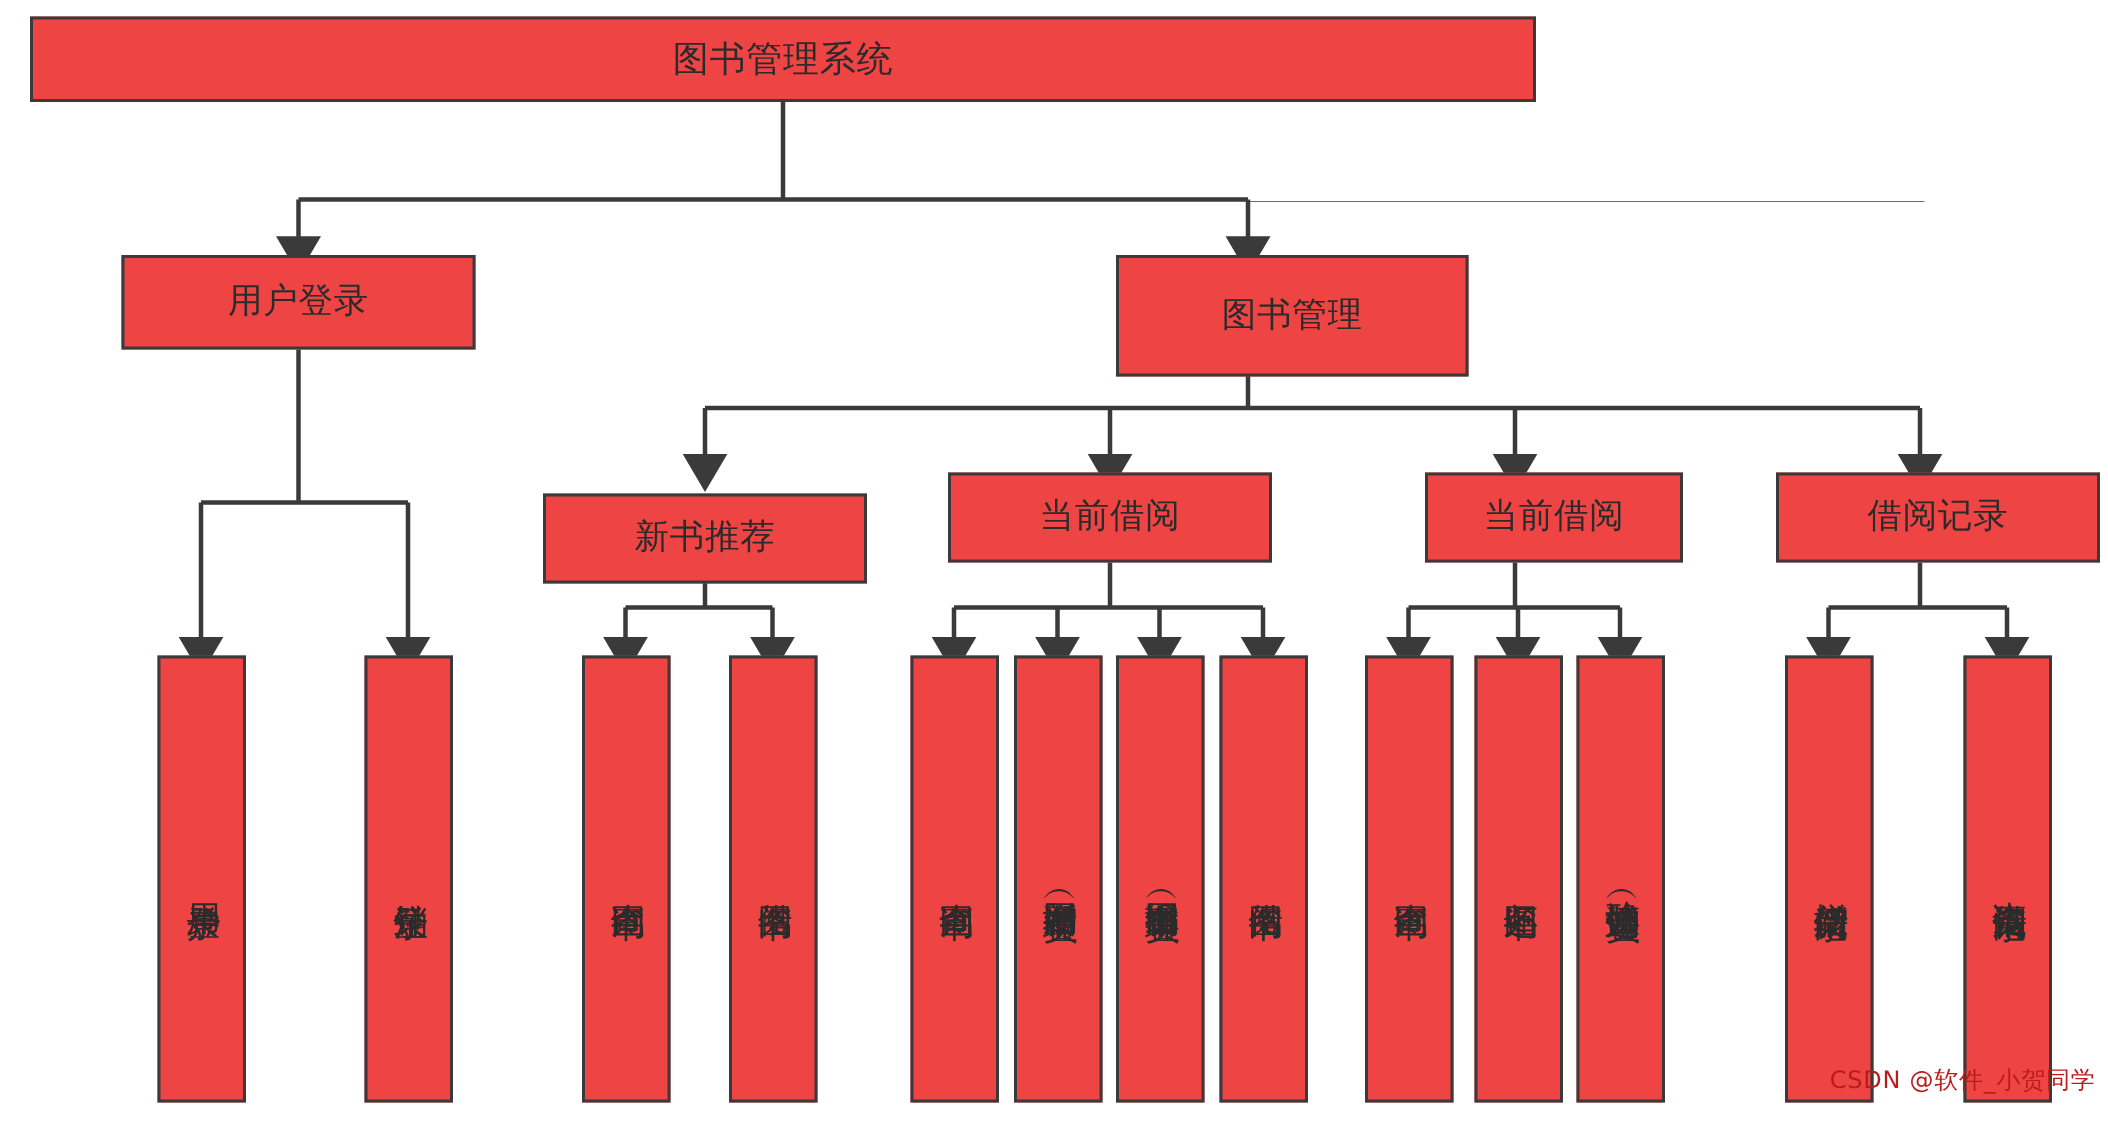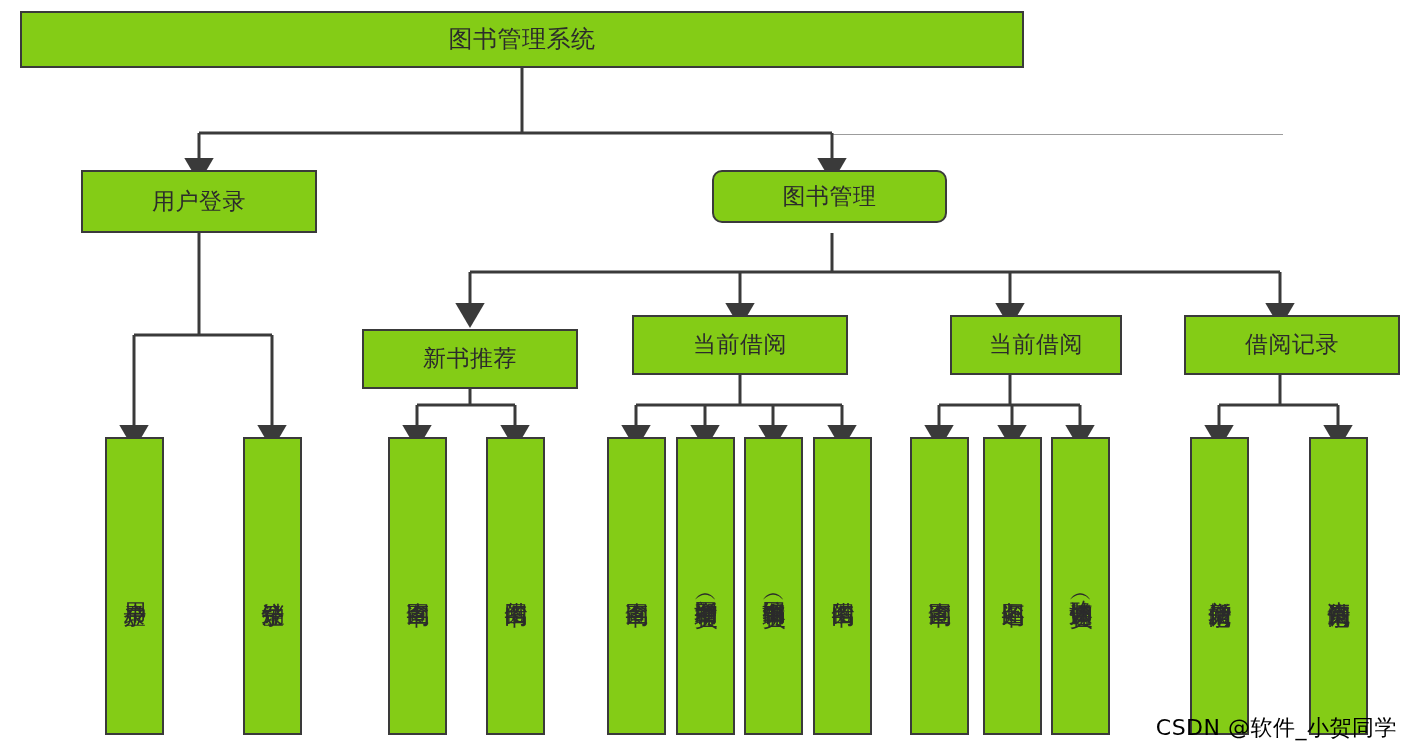--- a/index.html
+++ b/index.html
@@ -23,21 +23,21 @@
     left: 0;
     top: 0;
     width: 1405px;
     height: 747px;
     pointer-events: none;
   }
   .node {
     position: absolute;
     box-sizing: border-box;
     border: 2.5px solid #3a3a3a;
-    background: #84cc16;
+    background: #ef4444;
     display: flex;
     align-items: center;
     justify-content: center;
     color: #2b2b2b;
     text-align: left;
   }
   .node-h {
     font-size: 23px;
     letter-spacing: 0.5px;
     line-height: 1.1;
@@ -57,23 +57,23 @@
   }
   .node-v .vtext {
     writing-mode: vertical-rl;
     text-orientation: upright;
     white-space: nowrap;
     display: block;
   }
   .watermark {
     position: absolute;
     right: 8px;
-    bottom: 4px;
-    font-size: 22px;
-    color: #000000;
+    bottom: 16px;
+    font-size: 16px;
+    color: #b91c1c;
     white-space: nowrap;
     letter-spacing: 0.5px;
   }
 </style>
 </head>
 <body>
 
 <div id="canvas">
 
   <svg id="wires" viewBox="0 0 1405 747" preserveAspectRatio="none" aria-hidden="true">
@@ -156,21 +156,21 @@
     </g>
   </svg>
 
   <div class="node node-h node-root" style="left:20px; top:11px; width:1004px; height:57px;">
     <span>图书管理系统</span>
   </div>
 
   <div class="node node-h" style="left:81px; top:170px; width:236px; height:63px;">
     <span>用户登录</span>
   </div>
-  <div class="node node-h" style="left:712px; top:170px; width:235px; height:53px;border-radius:10px;">
+  <div class="node node-h" style="left:744px; top:170px; width:235px; height:81px;">
     <span>图书管理</span>
   </div>
 
   <div class="node node-h" style="left:362px; top:329px; width:216px; height:60px;">
     <span>新书推荐</span>
   </div>
   <div class="node node-h" style="left:632px; top:315px; width:216px; height:60px;">
     <span>当前借阅</span>
   </div>
   <div class="node node-h" style="left:902px; top:315px; width:172px; height:60px;margin-left:48px;">

